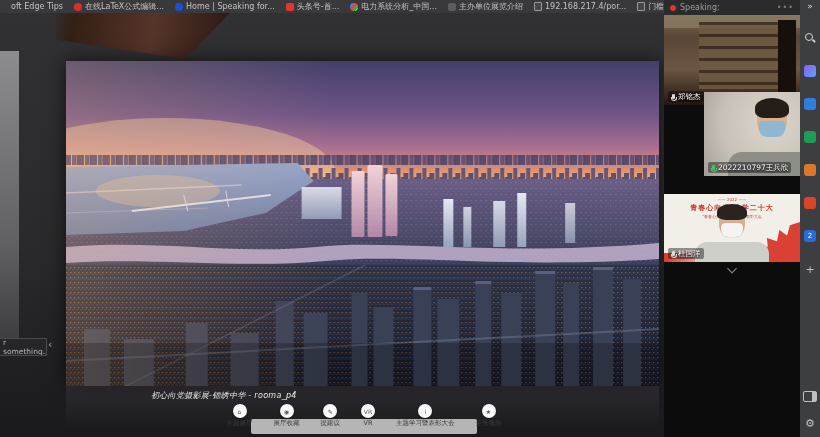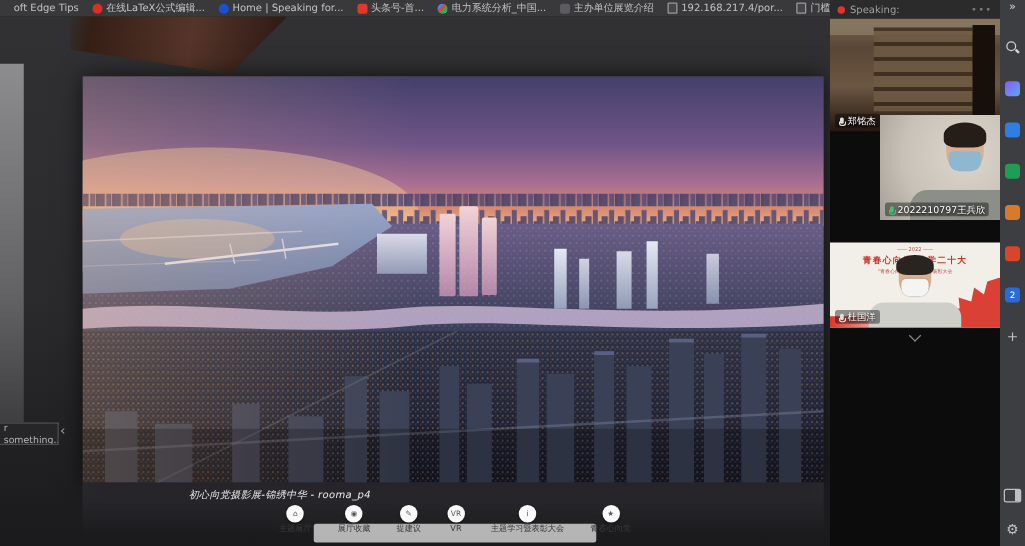--- a/index.html
+++ b/index.html
@@ -314,21 +314,21 @@
         <div class="tool">
           <div class="tcirc">VR</div>
           <div class="tlabel">VR</div>
         </div>
         <div class="tool">
           <div class="tcirc">i</div>
           <div class="tlabel">主题学习暨表彰大会</div>
         </div>
         <div class="tool">
           <div class="tcirc">★</div>
-          <div class="tlabel">青春心向党</div>
+          <div class="tlabel">全景视角</div>
         </div>
       </div>
     </div>
   </div>
 
   <div class="meet">
     <div class="mhead">
       <span class="reddot"></span>
       <span class="speaking">Speaking:</span>
       <span class="mdots">•••</span>

